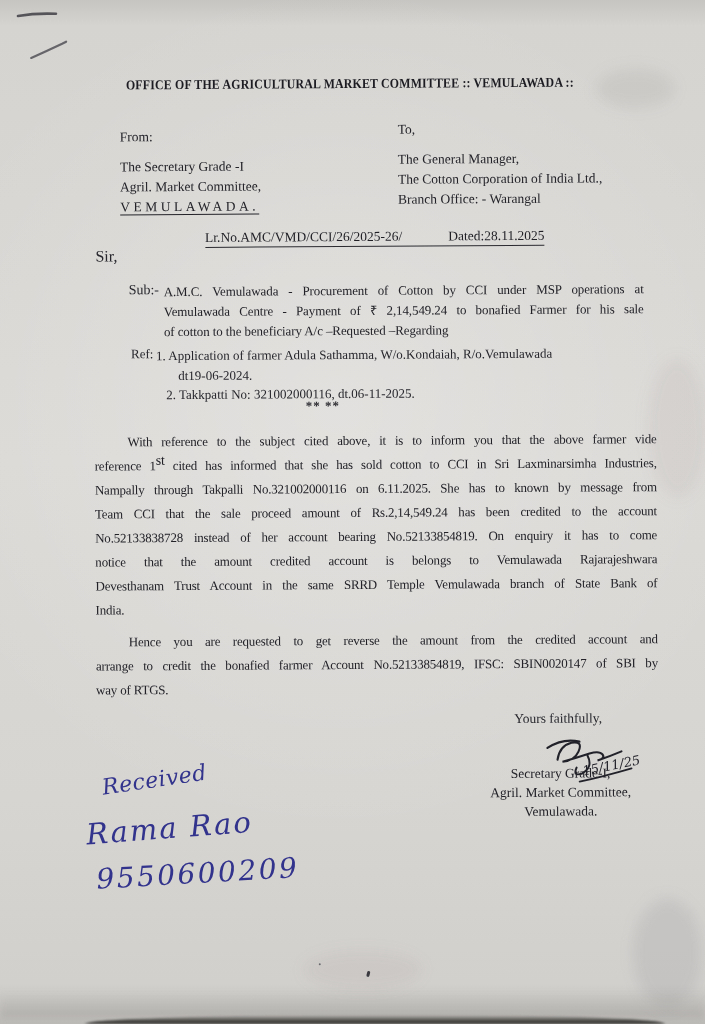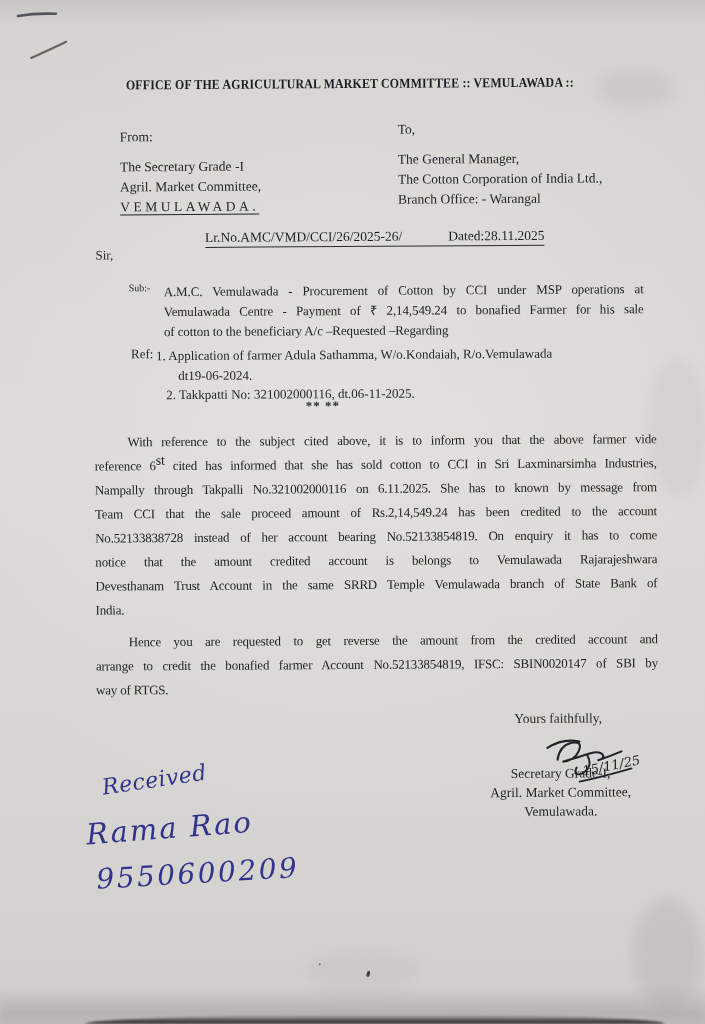--- a/index.html
+++ b/index.html
@@ -25,23 +25,23 @@
   .from-block{left:98px;top:126px;margin-left:24px;}
   .to-block{left:400px;top:120px;}
   .addr .lbl{margin-bottom:10px;}
   .place-underline{
     letter-spacing:3.5px;text-decoration:underline;text-underline-offset:3px;
   }
   
   .lr-row{left:0;right:0;top:229px;text-align:center;padding-left:48px;font-size:13.5px;color:#1f1f25;}
   .lr-inner{display:inline-block;border-bottom:1.6px solid #2a2a30;padding-bottom:1px;}
   .lr-gap{display:inline-block;width:46px;}
-  .salutation{left:97px;top:246px;font-size:13px;}
+  .salutation{left:97px;top:246px;font-size:16px;}
   
-  .sub-label{left:130px;top:281px;font-size:10px;}
+  .sub-label{left:130px;top:281px;font-size:14px;}
   .sub-lines{left:165px;top:281px;width:480px;font-size:13px;line-height:20px;letter-spacing:-0.1px;color:#222228;}
   .ref-label{left:132px;top:345px;font-size:13px;}
   .ref-lines{left:157px;top:345px;width:490px;font-size:13px;line-height:19.5px;}
   .ref-ind2{margin-left:22px;}
   .ref-ind3{margin-left:10px;}
   .separator{left:0;right:0;top:398px;text-align:center;padding-right:58px;font-weight:bold;font-size:13px;letter-spacing:1px;}
   
   .body-par{left:95px;top:0;width:562px;font-size:13px;line-height:24px;letter-spacing:-0.2px;color:#222228;}
   .p1{top:429px;}
   .p2{top:629px;}
@@ -120,21 +120,21 @@
     <div class="abs ref-lines">
       <div>1. Application of farmer Adula Sathamma,  W/o.Kondaiah, R/o.Vemulawada</div>
       <div class="ref-ind2">dt19-06-2024.</div>
       <div class="ref-ind3">2. Takkpatti No: 321002000116, dt.06-11-2025.</div>
     </div>
 
     <div class="abs separator">** **</div>
 
     <div class="abs body-par p1">
       <div class="jl indent">With reference to the subject cited above, it is to inform you that the above farmer vide</div>
-      <div class="jl"><span>reference 6</span><sup>st</sup><span> cited has informed that she  has sold cotton to CCI in Sri Laxminarsimha Industries,</span></div>
+      <div class="jl"><span>reference 1</span><sup>st</sup><span> cited has informed that she  has sold cotton to CCI in Sri Laxminarsimha Industries,</span></div>
       <div class="jl">Nampally through Takpalli No.321002000116 on 6.11.2025. She has to known by message from</div>
       <div class="jl">Team CCI that the sale proceed amount of Rs.2,14,549.24 has been credited to the account</div>
       <div class="jl">No.52133838728 instead of her  account bearing No.52133854819. On enquiry it has to come</div>
       <div class="jl">notice that the amount credited account is belongs to Vemulawada Rajarajeshwara</div>
       <div class="jl">Devesthanam Trust Account in the same SRRD Temple Vemulawada branch of State Bank of</div>
       <div>India.</div>
     </div>
 
     <div class="abs body-par p2">
       <div class="jl indent">Hence you are requested to get reverse the amount from the credited account and</div>

